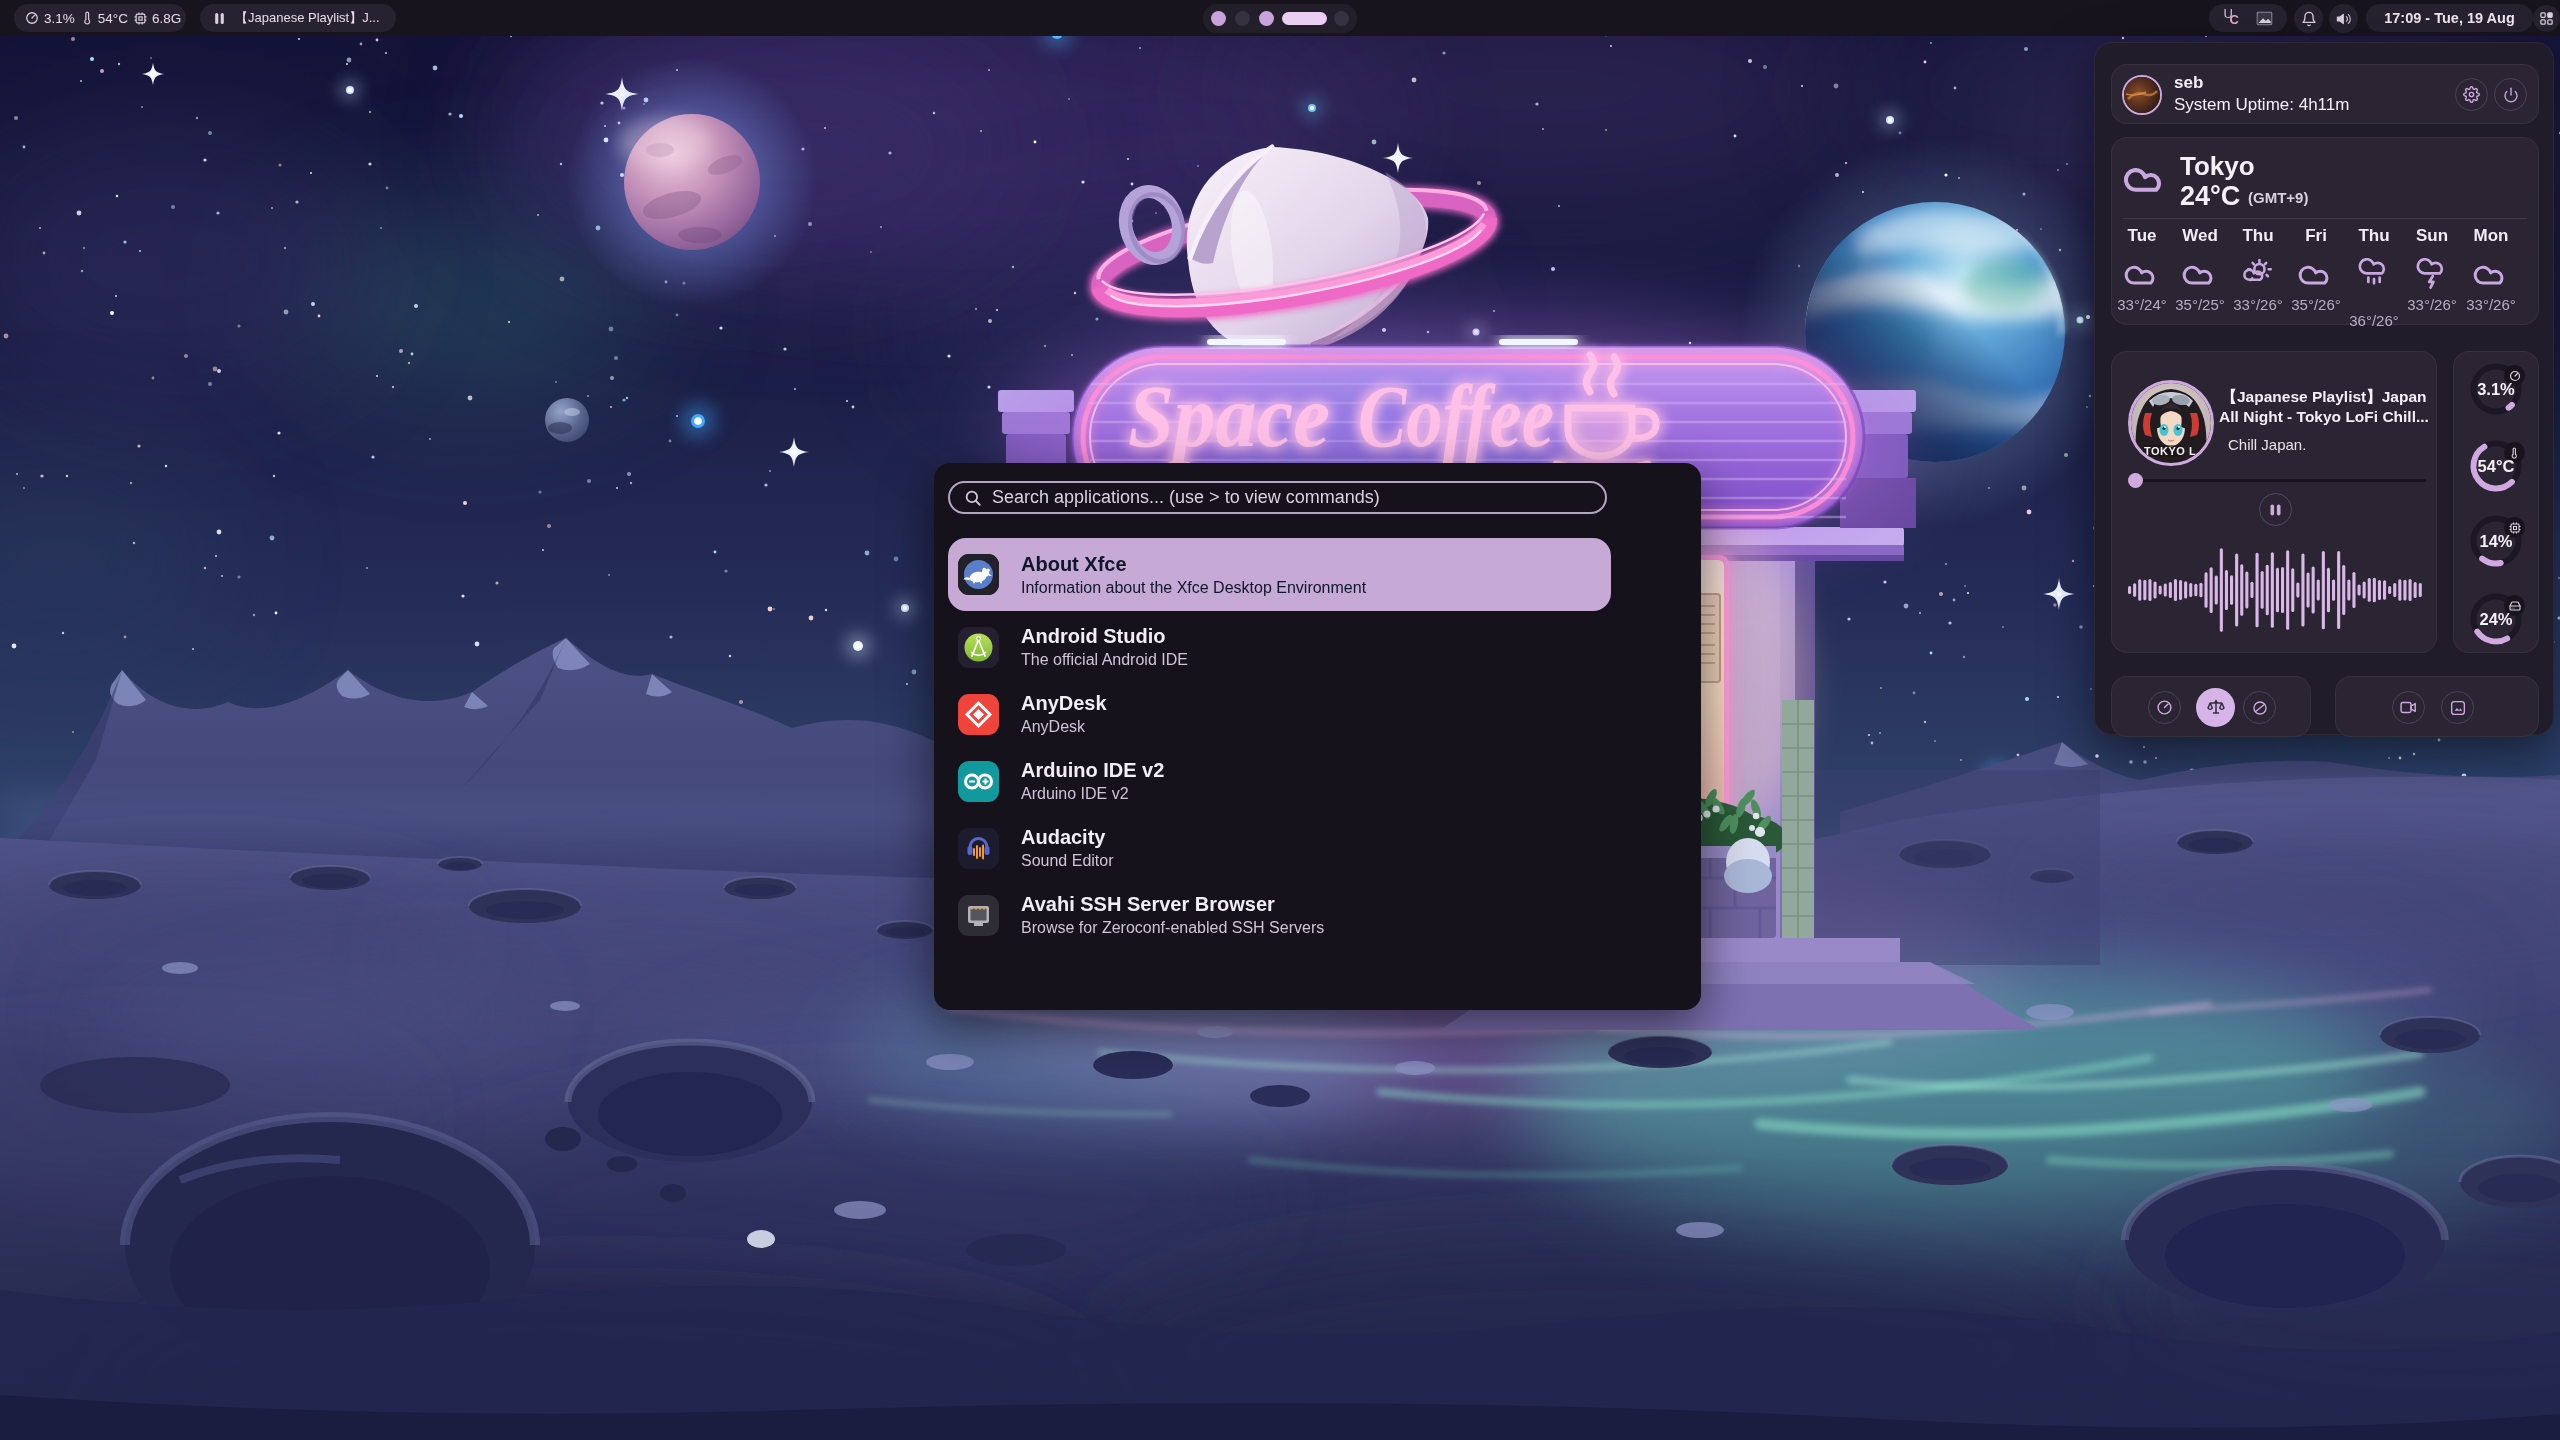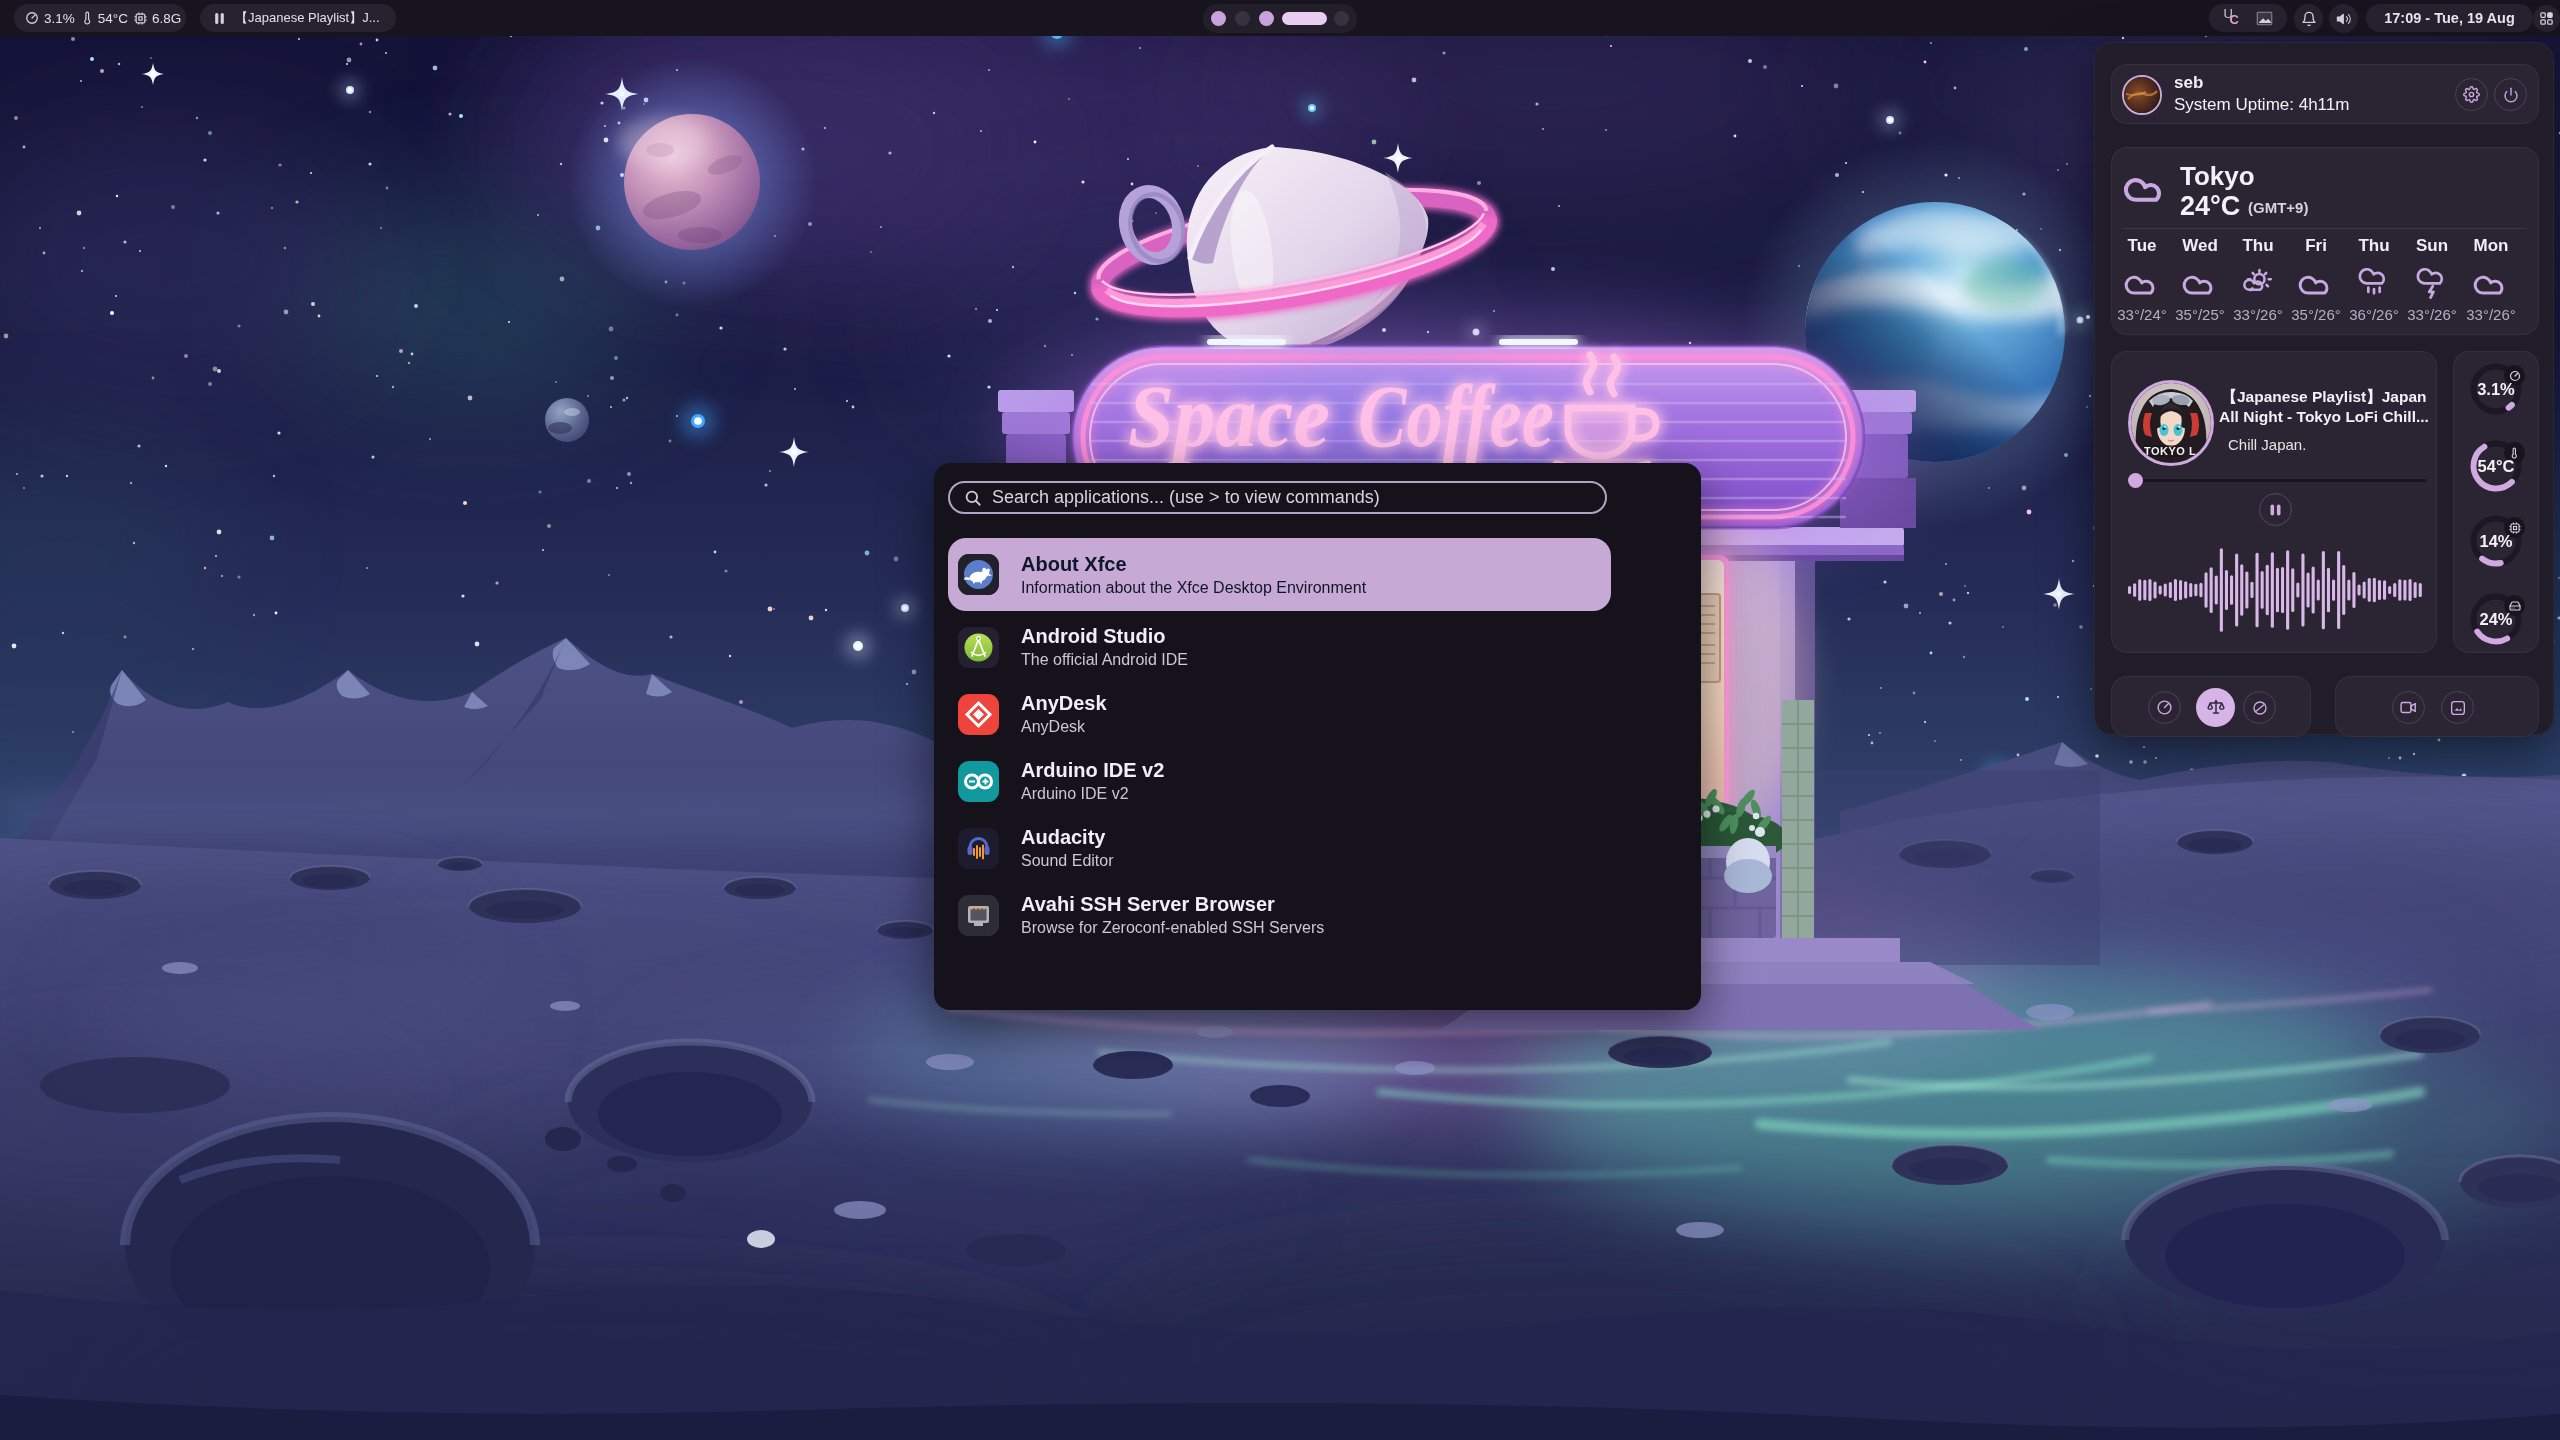--- a/index.html
+++ b/index.html
@@ -1268,21 +1268,21 @@
         </svg>
       </span>
     <span class="cbtn" style="position:absolute;left:382px;top:13px;">
         <svg width="16" height="16" viewBox="0 0 24 24" fill="none" stroke="#b9a2d8" stroke-width="2.2" stroke-linecap="round">
           <path d="M18.36 6.64a9 9 0 1 1-12.73 0"></path>
           <path d="M12 2v10"></path>
         </svg>
       </span>
   </div>
 
-  <div class="card" style="left:16px;top:104px;width:428px;height:188px;">
+  <div class="card" style="left:16px;top:94px;width:428px;height:188px;">
     <svg style="position:absolute;left:10px;top:18px;" width="47" height="40" viewBox="0 0 24 20" fill="none" stroke="#c9a8e0" stroke-width="2.1" stroke-linecap="round" stroke-linejoin="round">
         <path d="M17.5 17H7a5 5 0 1 1 4.8-6.4A4 4 0 1 1 17.5 17z"></path>
       </svg>
     <span style="position:absolute;left:68px;top:13px;font-size:26px;font-weight:bold;color:#f4f0f8;">Tokyo</span>
     <span style="position:absolute;left:68px;top:43px;font-size:27px;font-weight:bold;color:#f4f0f8;">24°C</span>
     <span style="position:absolute;left:136px;top:51px;font-size:15px;font-weight:bold;color:#d8d2e0;">(GMT+9)</span>
     <span style="position:absolute;left:11px;top:80px;width:404px;height:1px;background:rgba(255,255,255,.09);"></span>
     <div class="wcol" style="left:1px;top:88px;">
         <div class="wday">Tue</div>
         <div style="height:40px;display:flex;align-items:center;justify-content:center;margin-top:6px;">
@@ -1322,21 +1322,21 @@
         <div class="wtmp" style="margin-top:4px;">35°/26°</div>
       </div>
 <div class="wcol" style="left:233px;top:88px;">
         <div class="wday">Thu</div>
         <div style="height:40px;display:flex;align-items:center;justify-content:center;margin-top:6px;">
           <svg width="38" height="34" viewBox="0 0 24 24" fill="none" stroke="#c9a8e0" stroke-width="1.9" stroke-linecap="round" stroke-linejoin="round">
             <path d="M17.5 13H7a5 5 0 1 1 4.8-6.4A4 4 0 1 1 17.5 13z"></path>
             <path d="M8 16v3M12 17v3M16 16v3"></path>
           </svg>
         </div>
-        <div class="wtmp" style="margin-top:4px;">36°/26°</div>
+        <div class="wtmp" style="margin-top:20px;">36°/26°</div>
       </div>
 <div class="wcol" style="left:291px;top:88px;">
         <div class="wday">Sun</div>
         <div style="height:40px;display:flex;align-items:center;justify-content:center;margin-top:6px;">
           <svg width="38" height="34" viewBox="0 0 24 24" fill="none" stroke="#c9a8e0" stroke-width="1.9" stroke-linecap="round" stroke-linejoin="round">
             <path d="M17.5 13H7a5 5 0 1 1 4.8-6.4A4 4 0 1 1 17.5 13z"></path>
             <path d="M12.5 15l-2.5 4h3l-2 4" fill="none"></path>
           </svg>
         </div>
         <div class="wtmp" style="margin-top:4px;">33°/26°</div>

